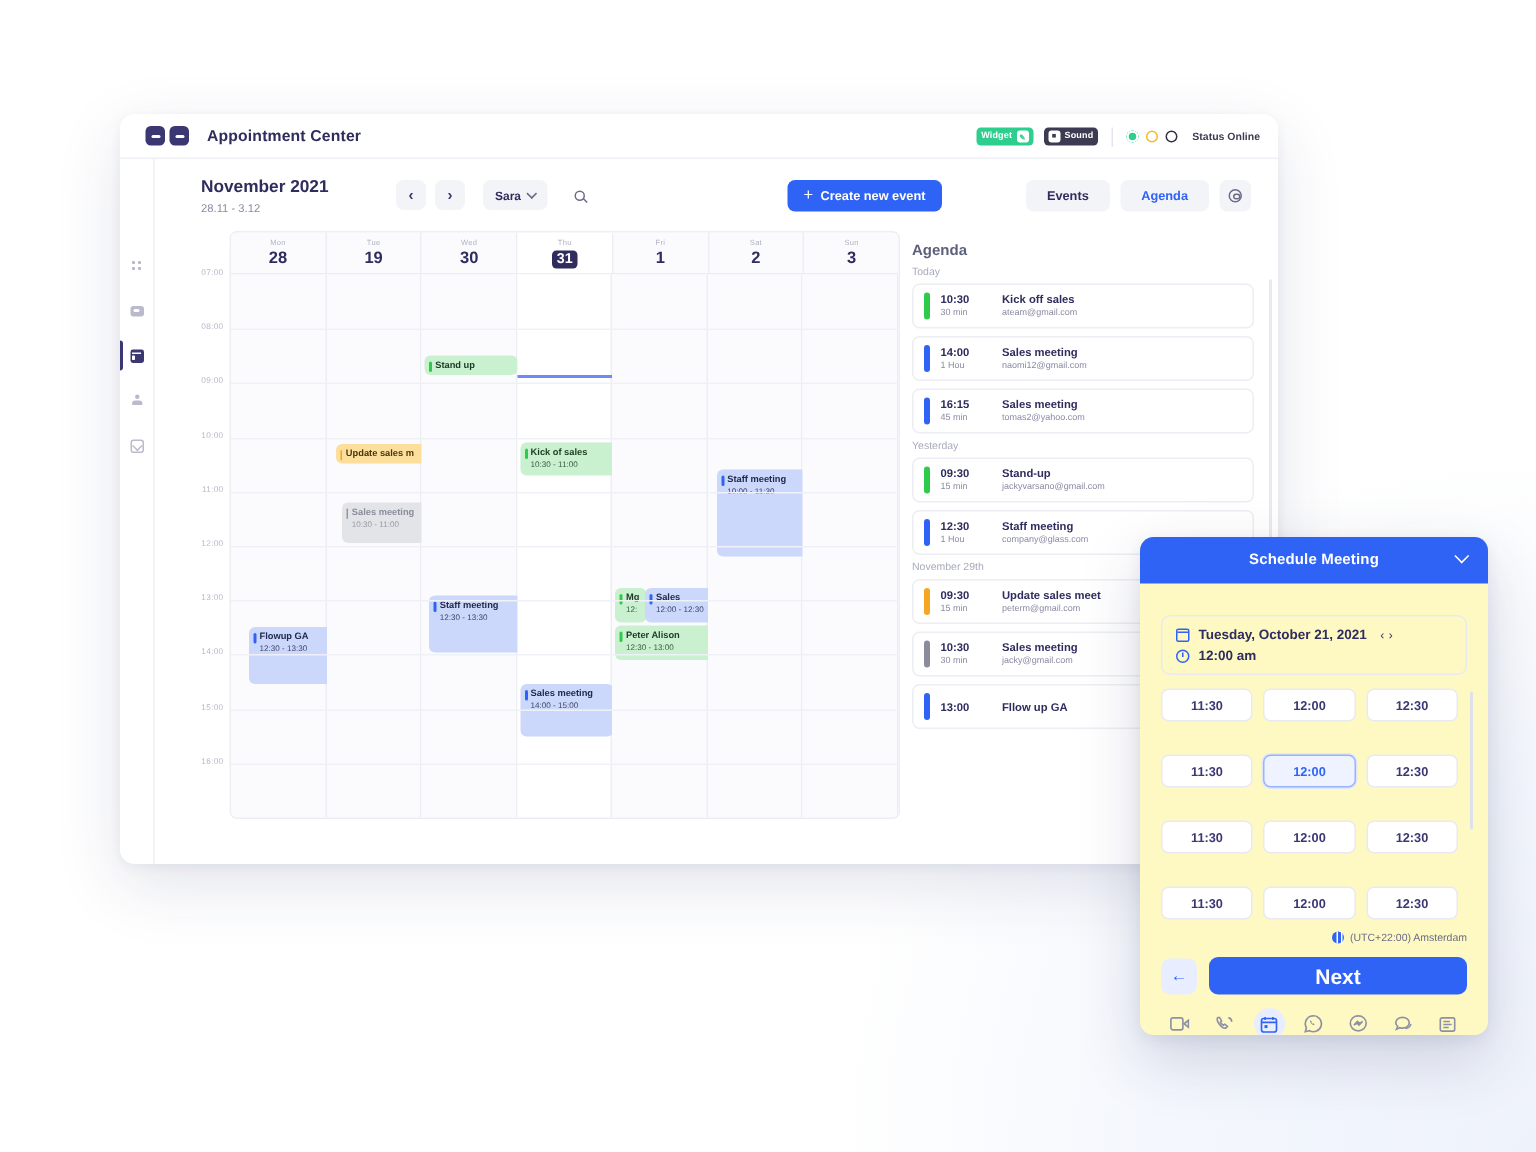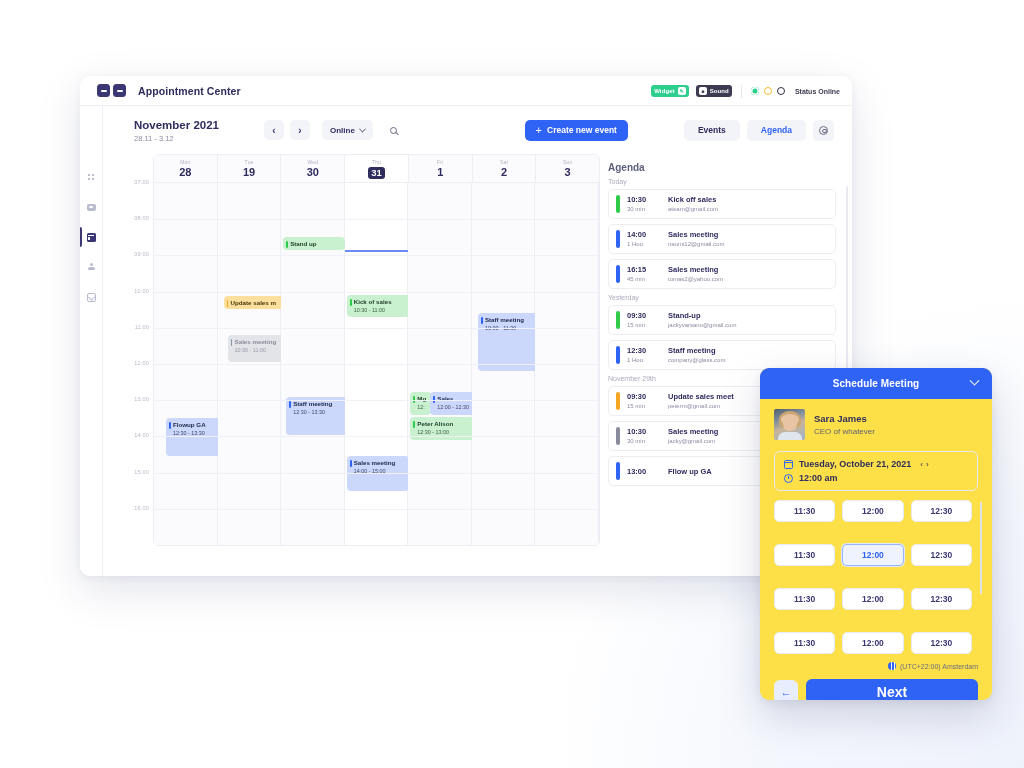--- a/index.html
+++ b/index.html
@@ -197,22 +197,22 @@
   .ag-t2 { font-size:6px; color:#8b8ba4; line-height:8px; margin-top:1px; }
   .ag-main { min-width:0; }
   .ag-n1 { font-size:7.5px; font-weight:bold; color:#2f2c5e; line-height:9px; white-space:nowrap; }
   .ag-n2 { font-size:6px; color:#8b8ba4; line-height:8px; margin-top:1px; white-space:nowrap; }
   .ag-scroll {
     position:absolute; right:4px; top:32px; width:2.5px; height:188px; background:#e9eaf0; border-radius:2px;
   }
 
   
   .modal {
-    position:absolute; left:760px; top:368px; width:232px; height:332px;
-    background:#fde047; border-radius:9px; overflow:hidden;
+    position:absolute; left:760px; top:358px; width:232px; height:332px;
+    background:#fef9c3; border-radius:9px; overflow:hidden;
     box-shadow: 0 16px 42px rgba(42,48,97,0.18), 0 3px 10px rgba(42,48,97,0.08);
   }
   .modal-head {
     height:31px; background:#2f63f6; display:flex; align-items:center; justify-content:center; position:relative;
   }
   .modal-title { color:#fff; font-size:10px; font-weight:bold; letter-spacing:.1px; }
   .modal-chev {
     position:absolute; right:14px; width:7px; height:7px;
     border-right:1.6px solid #fff; border-bottom:1.6px solid #fff; transform:rotate(45deg) translate(-2px,-2px); cursor:pointer;
   }
@@ -353,21 +353,21 @@
         <div class="cal-toolbar">
           <div class="month-block">
             <div class="month-title">November 2021</div>
             <div class="month-range">28.11 - 3.12</div>
           </div>
           <div class="nav-btns">
             <div class="sq-btn">‹</div>
             <div class="sq-btn">›</div>
           </div>
           <div class="view-select">
-            <span>Online</span>
+            <span>Sara</span>
             <span class="chev"></span>
           </div>
           <div class="search-ico">
             <span class="mag"></span>
           </div>
           <div class="tb-spacer"></div>
           <button class="btn-create">
             <span class="plus">+</span>
             <span>Create new event</span>
           </button>
@@ -610,32 +610,20 @@
     </div>
   </div>
 
   <div class="modal">
     <div class="modal-head">
       <div class="modal-title">Schedule Meeting</div>
       <div class="modal-chev"></div>
     </div>
 
     <div class="modal-body">
-      <div class="person">
-        <div class="avatar">
-          <div class="hair"></div>
-            <div class="hair2"></div>
-            <div class="face"></div>
-            <div class="body"></div>
-        </div>
-        <div>
-          <div class="p-name">Sara James</div>
-          <div class="p-role">CEO of whatever</div>
-        </div>
-      </div>
 
       <div class="date-box">
         <div class="date-row">
           <span class="ic-cal"></span>
           <span class="date-txt">Tuesday, October 21, 2021</span>
           <span class="date-nav">
             <span>‹</span>
             <span>›</span>
           </span>
         </div>

